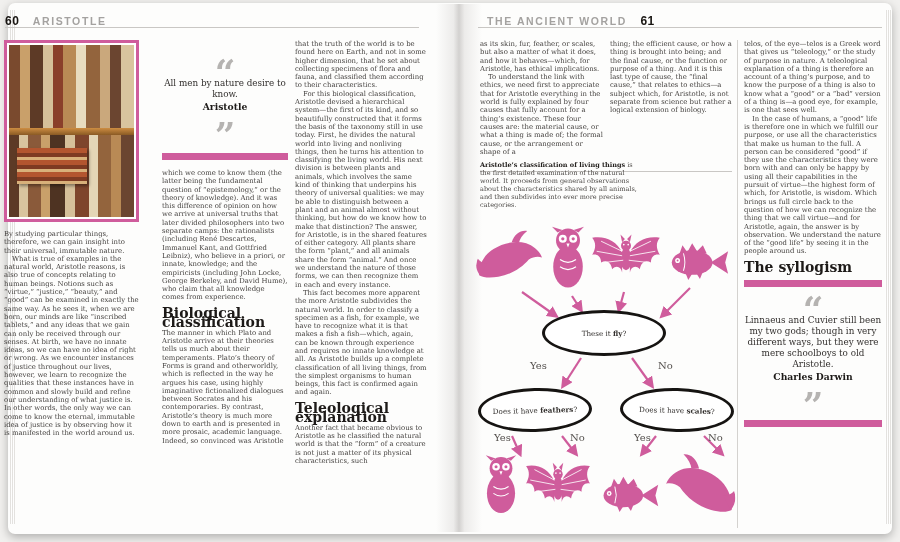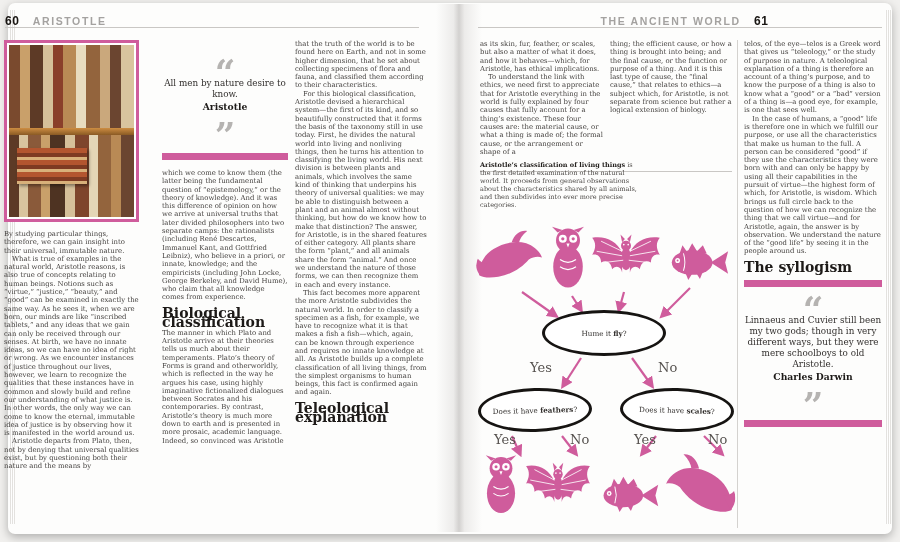--- a/index.html
+++ b/index.html
@@ -9,21 +9,21 @@
         border-radius:7px;box-shadow:0 3px 10px rgba(0,0,0,0.28);}
   .edge{position:absolute;top:10px;height:514px;width:6px;opacity:.7;
         background:repeating-linear-gradient(90deg,#ffffff 0 1px,#d8d6d2 1px 2px);}
   .edge.left{left:9px;} .edge.right{right:9px;}
   .gutter{position:absolute;left:436px;top:4px;width:46px;height:528px;
           background:linear-gradient(to right,rgba(0,0,0,0) 0%,rgba(90,80,75,0.10) 38%,rgba(60,52,48,0.22) 50%,rgba(90,80,75,0.10) 62%,rgba(0,0,0,0) 100%);}
   
   .pghead{position:absolute;top:11px;height:16px;border-bottom:1.5px solid #c9c7c4;
           font-family:"Liberation Sans",sans-serif;font-weight:bold;}
   .pghead.l{left:5px;width:414px;}
-  .pghead.r{left:478px;width:404px;text-align:center;}
+  .pghead.r{left:478px;width:404px;text-align:left;}
   .pnum{font-size:12px;color:#181512;letter-spacing:.5px;}
   .ptitle{font-size:10.5px;color:#a4a2a0;letter-spacing:1.6px;margin:0 9px;}
   
   .col{position:absolute;top:40px;}
   .bp{font-size:6.9px;line-height:8.3px;margin:0;text-align:left;}
   .ind{text-indent:8px;}
   .shead{font-size:14px;font-weight:bold;color:#1d1a18;margin:7px 0 2px 0;line-height:9px;}
   .cap{font-size:6.5px;line-height:7.9px;color:#494643;}
   .cap b{color:#262320;}
   .cont{color:#cf5c9c;font-weight:bold;}
@@ -51,21 +51,21 @@
   
   .diagram{position:absolute;left:478px;top:226px;width:256px;height:312px;}
   .diagram svg.animal{position:absolute;}
   .diagram svg.animal *{fill:#cf5c9c;}
   .diagram svg.animal .w{fill:#fff;}
   .diagram svg.animal .ws{fill:none;stroke:#fff;}
   .arrows{position:absolute;left:0;top:0;width:256px;height:312px;}
   .oval{position:absolute;box-sizing:border-box;border:3px solid #161412;border-radius:50%;
         display:flex;align-items:center;justify-content:center;background:rgba(255,255,255,.9);
         font-size:7.2px;color:#33302e;text-align:center;}
-  .yn{position:absolute;font-size:13px;color:#55514e;}
+  .yn{position:absolute;font-size:10px;color:#55514e;}
 </style>
 </head>
 <body>
 
 <div class="stage">
   <div class="book"></div>
   <div class="edge left"></div>
   <div class="edge right"></div>
 
   <div class="pghead l">
@@ -83,21 +83,20 @@
         <div class="brow r1"></div>
         <div class="shelfbar"></div>
         <div class="brow r2">
           <div class="flatstack"></div>
         </div>
       </div>
     </div>
     <div style="margin-top:8px;">
       <p class="bp">By studying particular things, therefore, we can gain insight into their universal, immutable nature.</p>
       <p class="bp ind">What is true of examples in the natural world, Aristotle reasons, is also true of concepts relating to human beings. Notions such as “virtue,” “justice,” “beauty,” and “good” can be examined in exactly the same way. As he sees it, when we are born, our minds are like “inscribed tablets,” and any ideas that we gain can only be received through our senses. At birth, we have no innate ideas, so we can have no idea of right or wrong. As we encounter instances of justice throughout our lives, however, we learn to recognize the qualities that these instances have in common and slowly build and refine our understanding of what justice is. In other words, the only way we can come to know the eternal, immutable idea of justice is by observing how it is manifested in the world around us.</p>
-      <p class="bp ind">Aristotle departs from Plato, then, not by denying that universal qualities exist, but by questioning both their nature and the means by</p>
     </div>
   </div>
 
   <div class="col" style="left:162px;top:54px;width:126px;">
     <div class="qblock">
       <span class="qmark">“</span>
       <div class="qtext">All men by nature desire to know.</div>
       <div class="qattr">Aristotle</div>
       <span class="qmark close">”</span>
     </div>
@@ -107,20 +106,21 @@
       <h3 class="shead">Biological classification</h3>
       <p class="bp">The manner in which Plato and Aristotle arrive at their theories tells us much about their temperaments. Plato’s theory of Forms is grand and otherworldly, which is reflected in the way he argues his case, using highly imaginative fictionalized dialogues between Socrates and his contemporaries. By contrast, Aristotle’s theory is much more down to earth and is presented in more prosaic, academic language. Indeed, so convinced was Aristotle</p>
     </div>
   </div>
 
   <div class="col" style="left:295px;width:132px;">
     <p class="bp">that the truth of the world is to be found here on Earth, and not in some higher dimension, that he set about collecting specimens of flora and fauna, and classified them according to their characteristics.</p>
     <p class="bp ind">For this biological classification, Aristotle devised a hierarchical system—the first of its kind, and so beautifully constructed that it forms the basis of the taxonomy still in use today. First, he divides the natural world into living and nonliving things, then he turns his attention to classifying the living world. His next division is between plants and animals, which involves the same kind of thinking that underpins his theory of universal qualities: we may be able to distinguish between a plant and an animal almost without thinking, but how do we know how to make that distinction? The answer, for Aristotle, is in the shared features of either category. All plants share the form “plant,” and all animals share the form “animal.” And once we understand the nature of those forms, we can then recognize them in each and every instance.</p>
     <p class="bp ind">This fact becomes more apparent the more Aristotle subdivides the natural world. In order to classify a specimen as a fish, for example, we have to recognize what it is that makes a fish a fish—which, again, can be known through experience and requires no innate knowledge at all. As Aristotle builds up a complete classification of all living things, from the simplest organisms to human beings, this fact is confirmed again and again.</p>
     <h3 class="shead">Teleological explanation</h3>
+    <p class="bp">Another fact that became obvious to Aristotle as he classified the natural world is that the “form” of a creature is not just a matter of its physical characteristics, such</p>
   </div>
 
   <div class="gutter"></div>
 
   <div class="col" style="left:480px;width:124px;height:128px;overflow:hidden;">
     <p class="bp">as its skin, fur, feather, or scales, but also a matter of what it does, and how it behaves—which, for Aristotle, has ethical implications.</p>
     <p class="bp ind">To understand the link with ethics, we need first to appreciate that for Aristotle everything in the world is fully explained by four causes that fully account for a thing’s existence. These four causes are: the material cause, or what a thing is made of; the formal cause, or the arrangement or shape of a</p>
   </div>
 
   <div class="col" style="left:610px;width:122px;height:128px;overflow:hidden;">
@@ -206,21 +206,21 @@
         <path d="M103,132 L85,160"></path>
         <path d="M154,132 L174,160"></path>
         <path d="M34,210 L42,228"></path>
         <path d="M84,210 L98,228"></path>
         <path d="M178,210 L164,228"></path>
         <path d="M226,210 L244,228"></path>
       </g>
     </svg>
 
     <div class="oval" style="left:64px;top:84px;width:124px;height:46px;">
-      <span><span>Hume it </span><b>fly</b><span>?</span></span>
+      <span><span>These it </span><b>fly</b><span>?</span></span>
     </div>
     <div class="oval" style="left:0;top:162px;width:114px;height:44px;transform:rotate(-1.5deg);">
       <span><span>Does it have </span><b>feathers</b><span>?</span></span>
     </div>
     <div class="oval" style="left:142px;top:162px;width:114px;height:44px;transform:rotate(1.5deg);">
       <span><span>Does it have </span><b>scales</b><span>?</span></span>
     </div>
 
     <span class="yn" style="left:52px;top:134px;">Yes</span>
     <span class="yn" style="left:180px;top:134px;">No</span>

